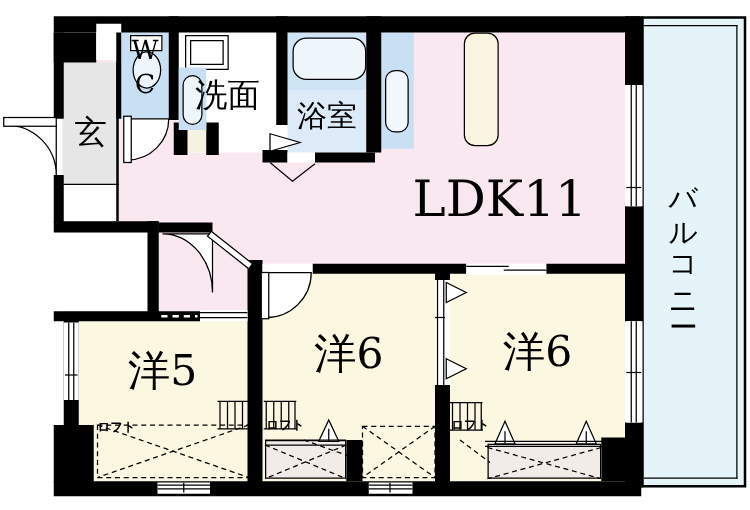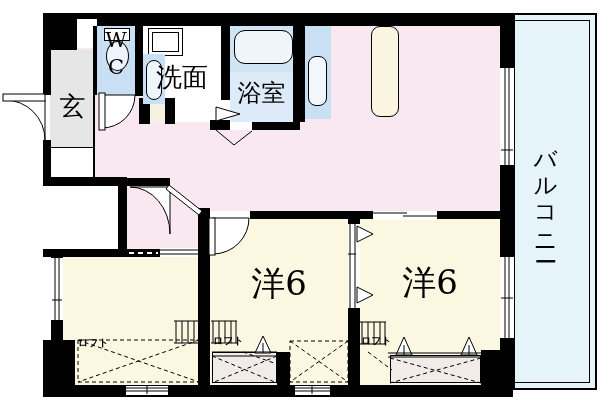--- a/index.html
+++ b/index.html
@@ -194,20 +194,22 @@
     </g>
   </svg>
 
   <div class="lbl" style="left:50px;top:93px;width:45px;font-size:26px;">玄</div>
   <div class="lbl" style="left:97px;top:27px;width:38px;font-size:21px;line-height:27px;">
     <span>W</span><br>
     <span>C</span>
   </div>
   <div class="lbl" style="left:143px;top:64px;width:78px;font-size:26px;">洗面</div>
   <div class="lbl" style="left:230px;top:81px;width:63px;font-size:24px;">浴室</div>
+  <div class="lbl" style="left:330px;top:139px;width:130px;font-size:40px;">LDK11</div>
+  <div class="lbl" style="left:62px;top:280px;width:136px;font-size:34px;">洋5</div>
   <div class="lbl" style="left:210px;top:266px;width:138px;font-size:34px;">洋6</div>
   <div class="lbl" style="left:360px;top:265px;width:140px;font-size:34px;">洋6</div>
   <div class="lbl" style="left:78px;top:338px;width:40px;font-size:10px;font-weight:bold;text-align:left;">ロフト</div>
   <div class="lbl" style="left:213px;top:336px;width:40px;font-size:10px;font-weight:bold;text-align:left;">ロフト</div>
   <div class="lbl" style="left:361px;top:336px;width:40px;font-size:10px;font-weight:bold;text-align:left;">ロフト</div>
   <div class="lbl vert" style="left:534px;top:108px;height:170px;font-size:23px;letter-spacing:3px;">バルコニー</div>
 
 </div>
 
 </body></html>

